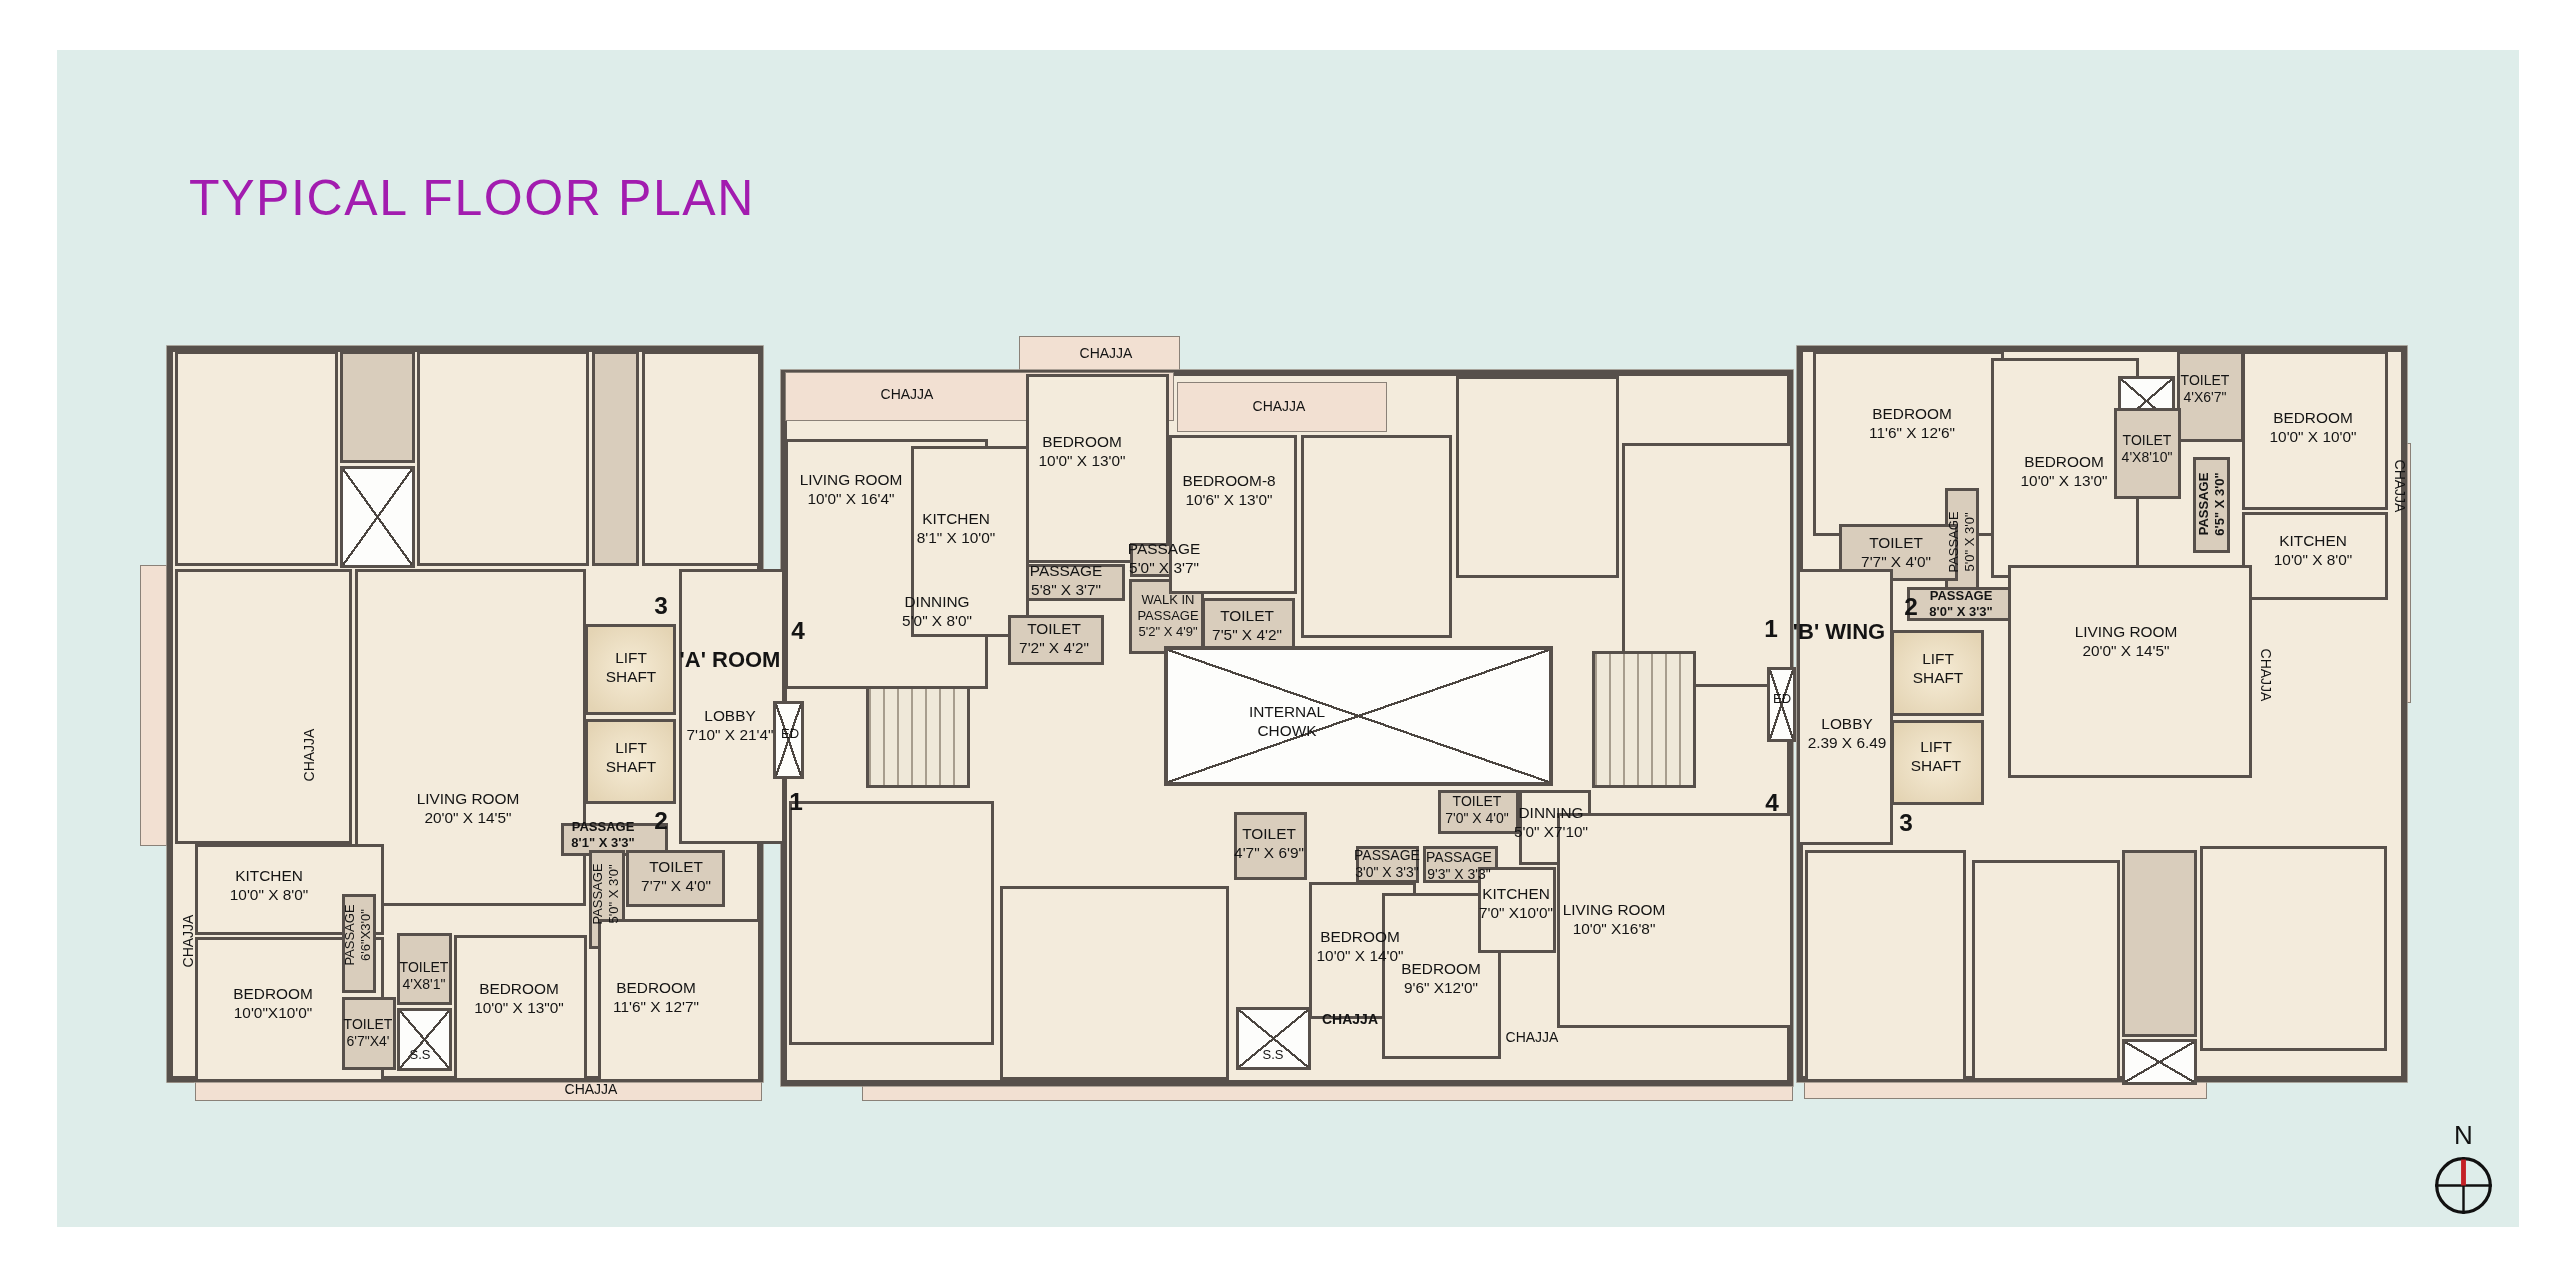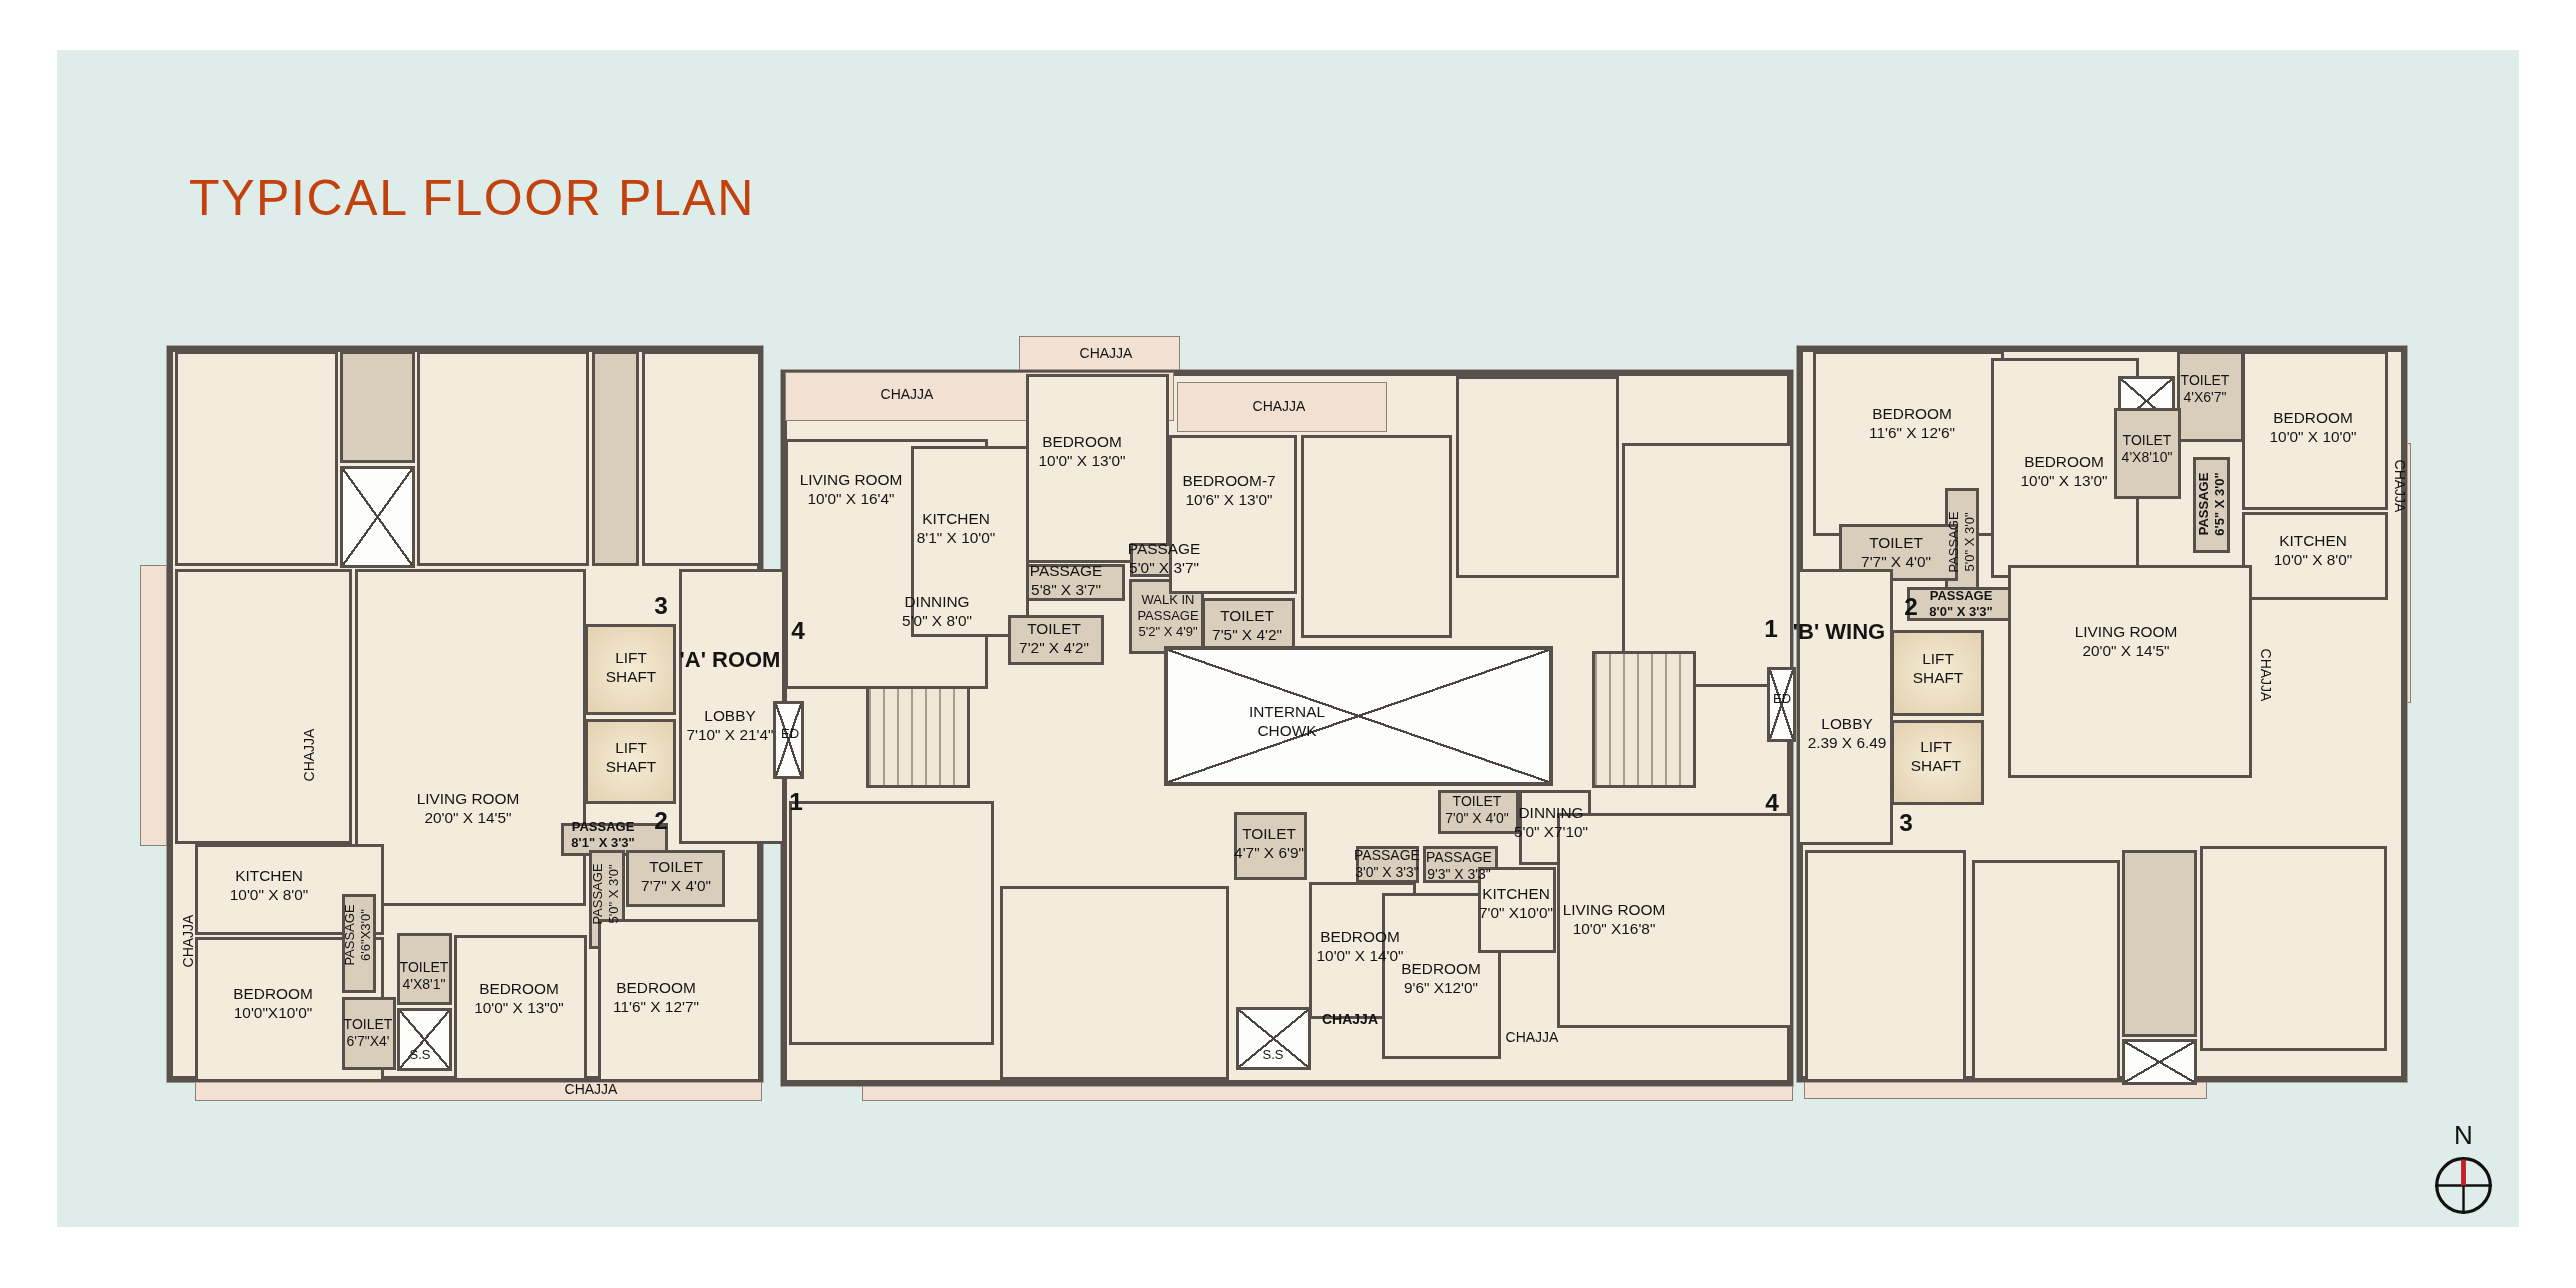--- a/index.html
+++ b/index.html
@@ -2,21 +2,21 @@
 <html style="font-size:13px"><head>
 <meta charset="utf-8">
 <style>
   html,body{margin:0;padding:0;}
   body{
     width:2576px;height:1288px;position:relative;overflow:hidden;
     background:#ffffff;font-family:"Liberation Sans",sans-serif;color:#1d1d1d;
   }
   .panel{position:absolute;left:57px;top:50px;width:2462px;height:1177px;background:#deedea;}
   .title-block{position:absolute;left:189px;top:169px;z-index:40;}
-  .title-block h1{margin:0;font-size:50px;font-weight:400;letter-spacing:1.6px;color:#c2410c;text-align:center;}
+  .title-block h1{margin:0;font-size:50px;font-weight:400;letter-spacing:1.6px;color:#a21caf;text-align:center;}
   .subtitle{margin-top:6.5px;font-size:24.4px;letter-spacing:0.8px;color:#202020;}
   .subtitle sup{font-size:60%;position:relative;top:-0.45em;letter-spacing:0;}
   #plan{position:absolute;left:0;top:0;width:2576px;height:1288px;z-index:10;}
   .room{position:absolute;box-sizing:border-box;border:3.3px solid #57504b;}
   .room.block{border-width:6.5px;background:#f3ebdc;box-shadow:0 0 0 0.8px #9b9288;}
   .room.floor{background:#f3ebdc;}
   .room.toilet{background:#d9cdbc;}
   .room.lift{background:#ecdfc2;background-image:radial-gradient(ellipse at center,#f6ecd6 0%,#e4d4b4 90%);}
   .room.chajja{background:#f2e0d2;border-width:1.6px;border-color:#8a8178;}
   .room.stairs{background:#efe8d9;background-image:repeating-linear-gradient(90deg,#a79d8e 0 2.4px,transparent 2.4px 14px);}
@@ -250,21 +250,21 @@
       <div>7'2" X 4'2"</div>
     </div>
     <div class="plan-label" style="left: 937px; top: 612px; transform: translate(-50%, -50%);">
       <div>DINNING</div>
       <div>5'0" X 8'0"</div>
     </div>
     <div class="plan-label" style="left: 1279px; top: 407px; font-size: 14px; transform: translate(-50%, -50%);">
       <div>CHAJJA</div>
     </div>
     <div class="plan-label" style="left: 1229px; top: 491px; transform: translate(-50%, -50%);">
-      <div>BEDROOM-7</div>
+      <div>BEDROOM-8</div>
       <div>10'6" X 13'0"</div>
     </div>
     <div class="plan-label" style="left: 1247px; top: 626px; transform: translate(-50%, -50%);">
       <div>TOILET</div>
       <div>7'5" X 4'2"</div>
     </div>
     <div class="plan-label" style="left: 1287px; top: 722px; transform: translate(-50%, -50%);">
       <div>INTERNAL</div>
       <div>CHOWK</div>
     </div>

